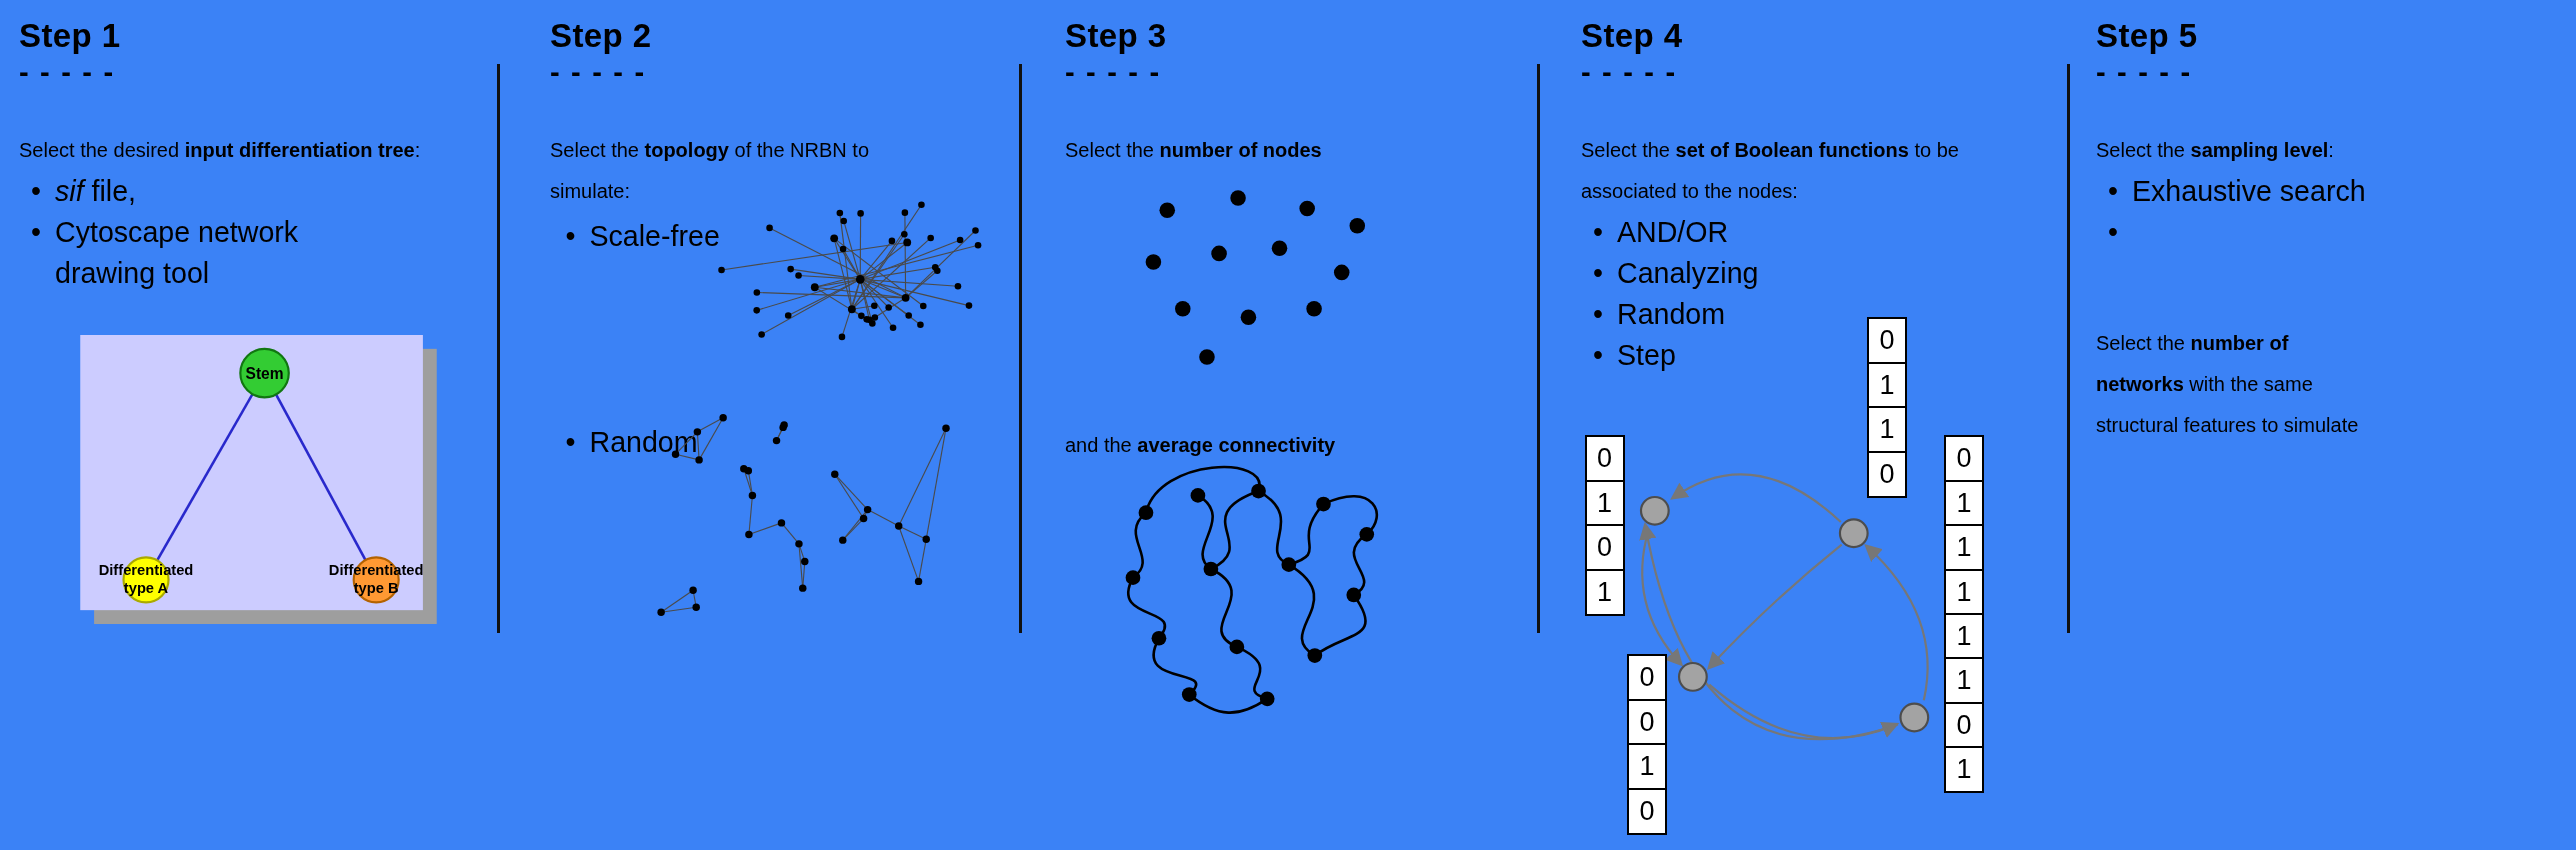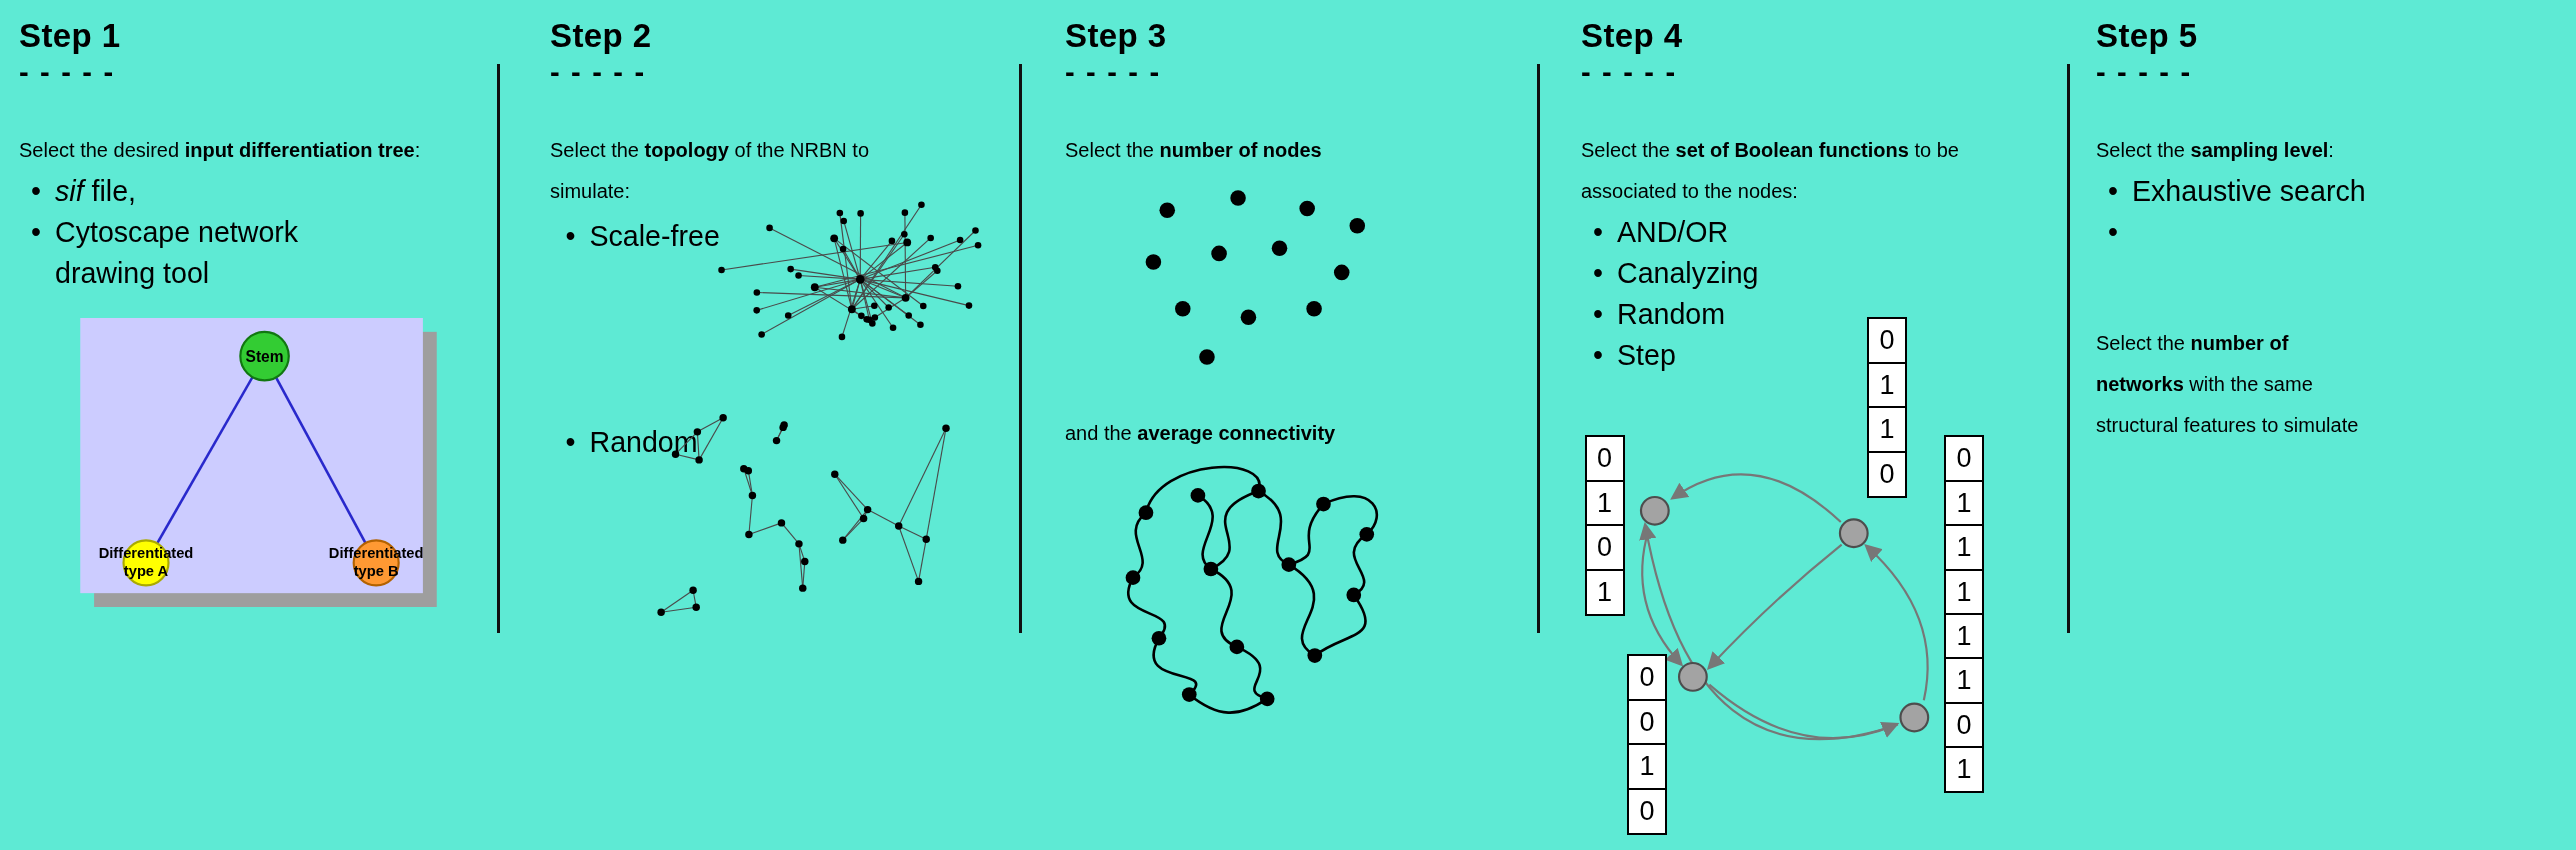--- a/index.html
+++ b/index.html
@@ -1,17 +1,17 @@
 <!DOCTYPE html>
 <html style="font-size:14px"><head>
 <meta charset="utf-8">
 <style>
   *{margin:0;padding:0;box-sizing:border-box}
   html,body{background:#fff}
-  #canvas{position:relative;width:2576px;height:851px;background:#5eead4;
+  #canvas{position:relative;width:2576px;height:851px;background:#3b82f6;
           font-family:"Liberation Sans",sans-serif;color:#000;overflow:hidden}
   .col{position:absolute;top:17.3px}
   #col1{left:19px;width:433px}
   #col2{left:550px;width:472px}
   #col3{left:1065px;width:472px}
   #col4{left:1581px;width:486px}
   #col5{left:2096px;width:474px}
   .vdiv{position:absolute;top:64px;width:2.6px;height:569px;background:#111}
   #vdiv1{left:497px}#vdiv2{left:1019px}#vdiv3{left:1537px}#vdiv4{left:2067px}
   .step-title{font-size:33px;font-weight:bold;line-height:38px;letter-spacing:0.4px}
@@ -20,21 +20,21 @@
   .b{font-weight:bold}
   .abs{position:absolute}
   .bullet{display:flex;font-size:28.6px;line-height:41px}
   .bullet .mk{flex:0 0 36px;padding-left:12px}
   .bullet .bt{flex:1}
   #col1 .line{max-width:415px}
   #col1 .bt{max-width:299px}
   #col2 .line{max-width:394px}
   #col4 .line{max-width:389px}
   #col5 .bt{max-width:351px}
-  .tree-fig{margin:24px 0 0 61px;width:357px;height:288px}
+  .tree-fig{margin:41px 0 0 61px;width:357px;height:288px}
   .tree-fig text{font-weight:bold;font-size:17px;text-anchor:middle;fill:#000}
   .tree-fig .stem-t{font-size:18px}
   .ttable{position:absolute;display:flex;flex-direction:column}
   .cell{width:40px;height:47px;background:#fff;border:2.6px solid #000;display:flex;
         align-items:center;justify-content:center;font-size:27px}
   .cell + .cell{margin-top:-2.6px}
 </style>
 </head>
 <body>
 
@@ -254,21 +254,21 @@
           <circle cx="22" cy="88" r="9"></circle>
           <circle cx="98" cy="78" r="9"></circle>
         <circle cx="168" cy="72" r="9"></circle>
           <circle cx="240" cy="100" r="9"></circle>
           <circle cx="56" cy="142" r="9"></circle>
         <circle cx="132" cy="152" r="9"></circle>
           <circle cx="208" cy="142" r="9"></circle>
           <circle cx="84" cy="198" r="9"></circle>
       </svg>
     </div>
-    <p class="line abs" style="left:0;top:396px"><span>and the </span><span class="b">average connectivity</span></p>
+    <p class="line abs" style="left:0;top:408px"><span>and the </span><span class="b">average connectivity</span></p>
     <div class="abs" style="left:42px;top:448px">
       <svg width="284" height="253" viewBox="0 0 328 292">
         <g fill="none" stroke="#000" stroke-width="3">
           <path d="M45,55 C60,-8 190,-12 175,30"></path>
           <path d="M105,35 C150,62 88,98 120,120"></path>
           <path d="M175,30 C232,62 172,98 210,115"></path>
           <path d="M250,45 C308,18 326,58 300,80"></path>
           <path d="M300,80 C258,108 322,130 285,150"></path>
           <path d="M30,130 C2,182 92,162 60,200"></path>
           <path d="M120,120 C182,150 98,188 150,210"></path>

